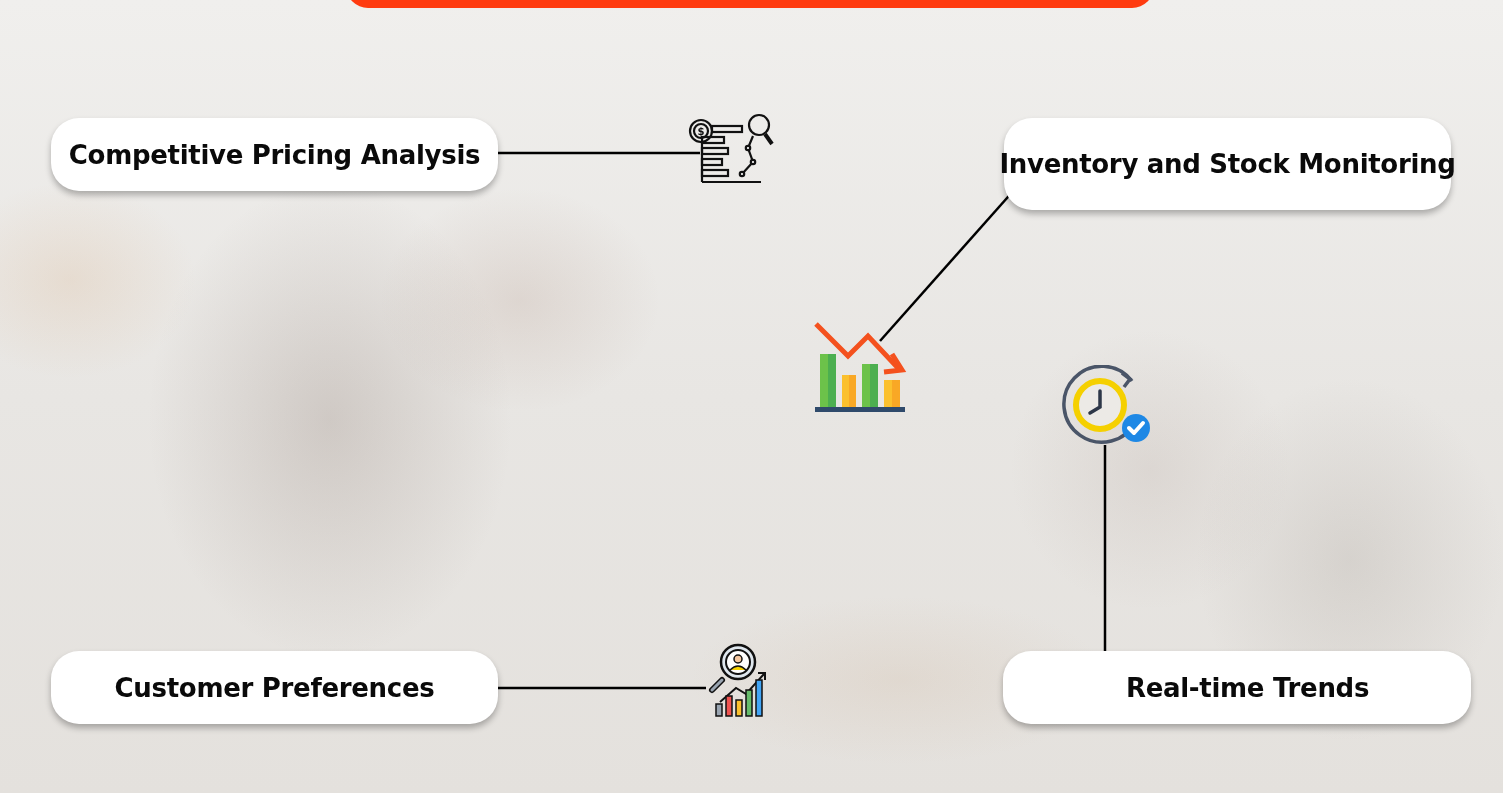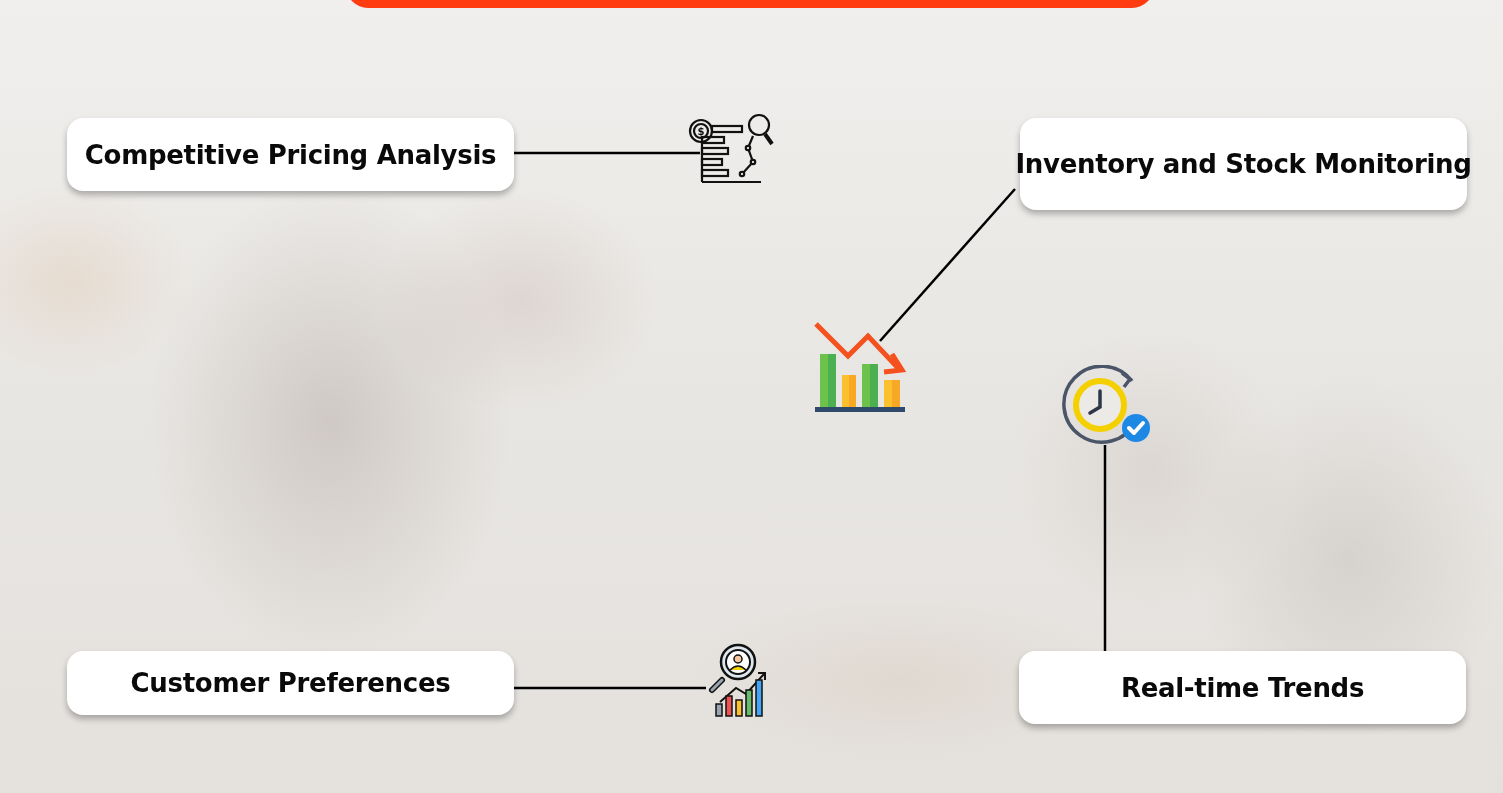--- a/index.html
+++ b/index.html
@@ -17,30 +17,30 @@
       radial-gradient(ellipse 300px 120px at 900px 680px, rgba(200,170,140,0.18), transparent 70%),
       radial-gradient(ellipse 180px 140px at 70px 280px, rgba(210,160,110,0.18), transparent 70%),
       radial-gradient(ellipse 200px 200px at 1150px 470px, rgba(160,140,130,0.16), transparent 70%),
       linear-gradient(180deg, #f0efed 0%, #e8e6e3 50%, #e4e1dd 100%);
   }
   .top-banner {
     position: absolute; left: 346px; top: -40px; width: 808px; height: 48px;
     background: #ff3b10; border-radius: 0 0 22px 22px;
   }
   .card {
-    position: absolute; background: #ffffff; border-radius: 16px;
+    position: absolute; background: #ffffff; border-radius: 28px;
     box-shadow: 0 4px 6px rgba(0,0,0,0.28);
     display: flex; align-items: center; justify-content: center;
     font-weight: bold; font-size: 26px; color: #0a0a0a;
-    letter-spacing: -0.3px; white-space: nowrap; margin-left: 16px;
+    letter-spacing: -0.3px; white-space: nowrap;
   }
   #card-pricing { left: 51px; top: 118px; width: 447px; height: 73px; }
   #card-inventory { left: 1004px; top: 118px; width: 447px; height: 92px; }
-  #card-customer { left: 51px; top: 651px; width: 447px; height: 64px; }
-  #card-trends { left: 1003px; top: 651px; width: 447px; height: 73px; }
+  #card-customer { left: 51px; top: 651px; width: 447px; height: 73px; }
+  #card-trends { left: 1003px; top: 651px; width: 447px; height: 73px; padding-left: 21px; }
   svg.lines { position: absolute; inset: 0; pointer-events: none; }
   .icon { position: absolute; }
 </style>
 </head>
 <body>
 
 <div class="bg"></div>
 <div class="top-banner"></div>
 
 <svg class="lines" width="1503" height="793">

